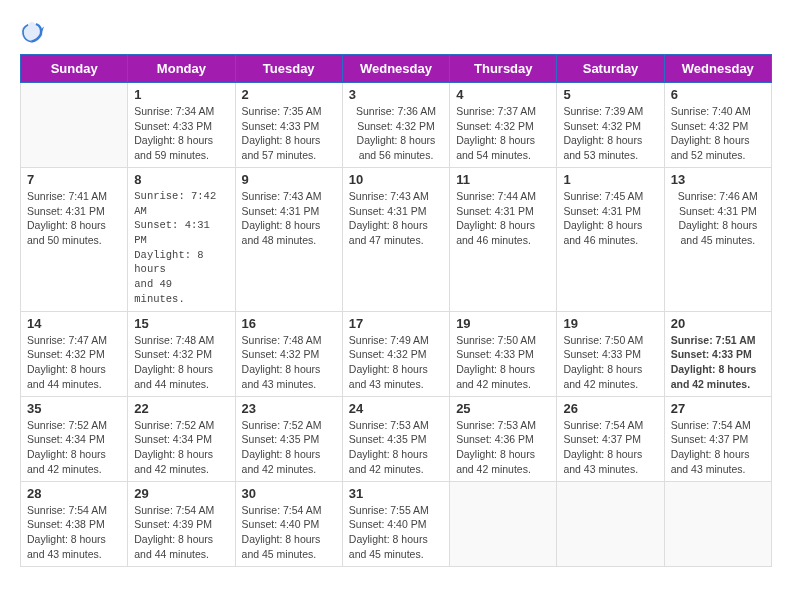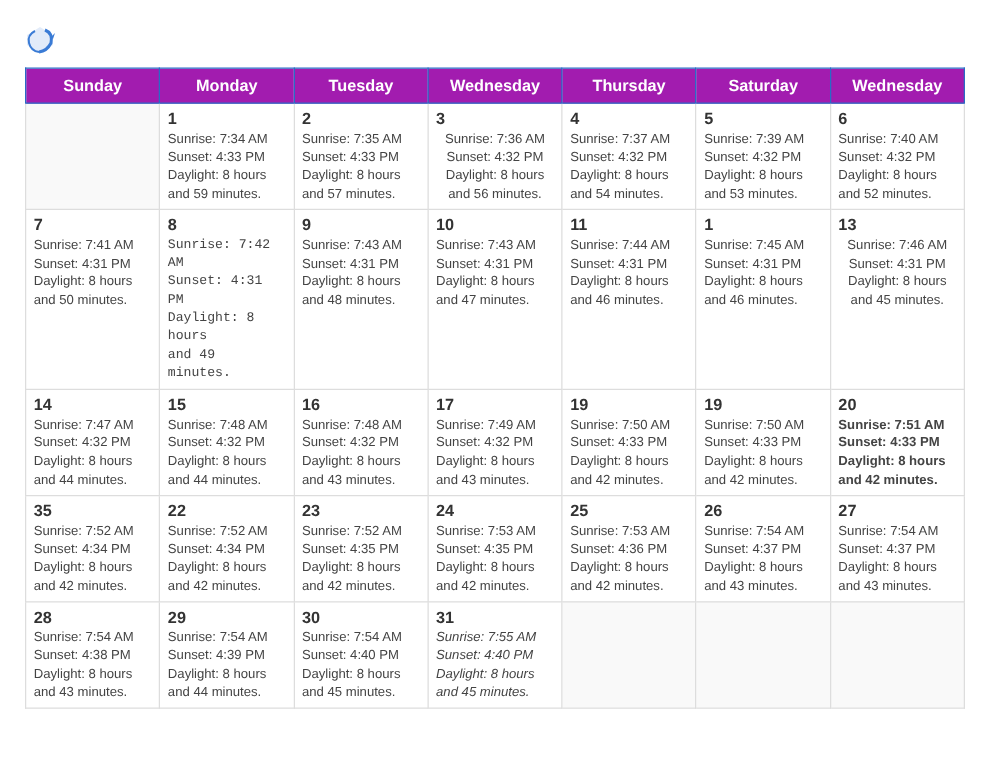--- a/index.html
+++ b/index.html
@@ -339,21 +339,21 @@
           </td>
           <td>
             <span class="day-number">30</span>
             <div class="day-info" style="white-space: pre-line;">Sunrise: 7:54 AM
 Sunset: 4:40 PM
 Daylight: 8 hours
 and 45 minutes.</div>
           </td>
           <td>
             <span class="day-number">31</span>
-            <div class="day-info" style="white-space: pre-line; font-style: italic;">Sunrise: 7:55 AM
+            <div class="day-info" style="white-space: pre-line;">Sunrise: 7:55 AM
 Sunset: 4:40 PM
 Daylight: 8 hours
 and 45 minutes.</div>
           </td>
           <td class="empty"></td>
           <td class="empty"></td>
           <td class="empty"></td>
         </tr>
       </tbody>
   </table>

